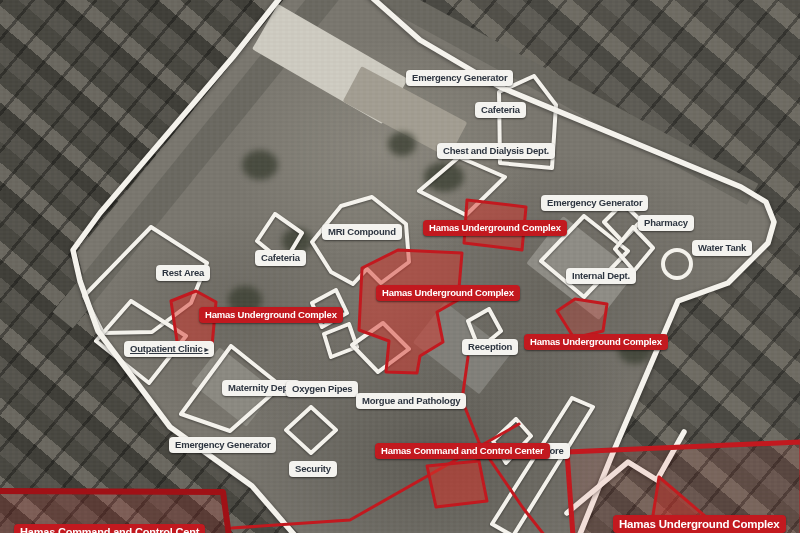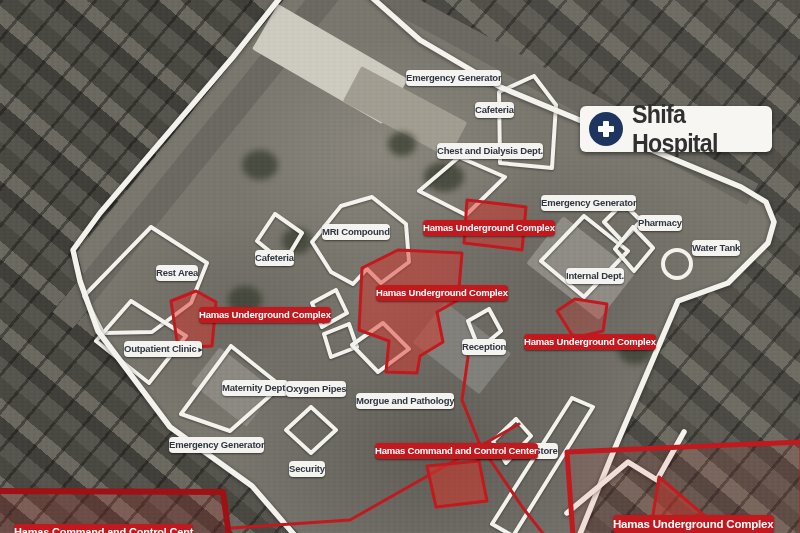--- a/index.html
+++ b/index.html
@@ -39,21 +39,21 @@
   .tree{position:absolute;border-radius:50%;background:#3d4134;filter:blur(3px);opacity:.8;}
   .road{position:absolute;background:#6b6961;}
   .grain{position:absolute;inset:0;opacity:.5;
     background:
       repeating-linear-gradient(0deg, rgba(255,255,255,.02) 0 2px, rgba(0,0,0,.03) 2px 4px),
       repeating-linear-gradient(90deg, rgba(255,255,255,.02) 0 3px, rgba(0,0,0,.02) 3px 6px);}
   
   svg.anno{position:absolute;inset:0;}
   
   .map-label{position:absolute;white-space:nowrap;font-weight:bold;font-size:9.5px;
-    letter-spacing:-.2px;padding:2px 0;border-radius:4px;line-height:1.25;
+    letter-spacing:-.2px;padding:2px 6px;border-radius:4px;line-height:1.25;
     box-shadow:0 1px 2px rgba(0,0,0,.5);z-index:5;}
   .map-label.facility{background:var(--label-bg);color:var(--label-text);}
   .map-label.threat{background:var(--threat);color:#fff;}
   .map-label .arr{margin-left:2px;font-size:8px;}
   
   .hospital-badge{position:absolute;left:580px;top:106px;width:192px;height:46px;
     background:#f7f6f2;border-radius:6px;display:flex;align-items:center;gap:9px;
     padding:0 0 0 9px;box-sizing:border-box;box-shadow:0 2px 4px rgba(0,0,0,.5);z-index:6;}
   .cross-circle{width:34px;height:34px;border-radius:50%;background:var(--navy);
     position:relative;flex:0 0 auto;}
@@ -124,35 +124,31 @@
       <div class="map-label facility" style="left: 406px; top: 70px;">Emergency Generator</div>
       <div class="map-label facility" style="left: 475px; top: 102px;">Cafeteria</div>
       <div class="map-label facility" style="left: 437px; top: 143px;">Chest and Dialysis Dept.</div>
       <div class="map-label facility" style="left: 322px; top: 188px; margin-top: 36px;">MRI Compound</div>
       <div class="map-label facility" style="left: 541px; top: 195px;">Emergency Generator</div>
       <div class="map-label facility" style="left: 638px; top: 215px;">Pharmacy</div>
       <div class="map-label facility" style="left: 692px; top: 240px;">Water Tank</div>
       <div class="map-label facility" style="left: 566px; top: 268px;">Internal Dept.</div>
       <div class="map-label facility" style="left: 255px; top: 250px;">Cafeteria</div>
       <div class="map-label facility" style="left: 156px; top: 265px;">Rest Area</div>
-      <div class="map-label facility" style="left: 124px; top: 341px;">Outpatient Clinic<span class="arr">▸</span></div>
+      <div class="map-label facility" style="left: 124px; top: 341px; text-decoration: underline;">Outpatient Clinic<span class="arr">▸</span></div>
       <div class="map-label facility" style="left: 222px; top: 380px;">Maternity Dept.</div>
       <div class="map-label facility" style="left: 286px; top: 381px;">Oxygen Pipes</div>
       <div class="map-label facility" style="left: 356px; top: 393px;">Morgue and Pathology</div>
       <div class="map-label facility" style="left: 462px; top: 339px;">Reception</div>
       <div class="map-label facility" style="left: 475px; top: 403px; margin-top: 40px;">Convenience Store</div>
       <div class="map-label facility" style="left: 169px; top: 437px;">Emergency Generator</div>
       <div class="map-label facility" style="left: 289px; top: 461px;">Security</div>
       <div class="map-label threat" style="left: 423px; top: 220px;">Hamas Underground Complex</div>
       <div class="map-label threat" style="left: 376px; top: 285px;">Hamas Underground Complex</div>
       <div class="map-label threat" style="left: 199px; top: 307px;">Hamas Underground Complex</div>
       <div class="map-label threat" style="left: 524px; top: 334px;">Hamas Underground Complex</div>
       <div class="map-label threat" style="left: 375px; top: 443px;">Hamas Command and Control Center</div>
       <div class="map-label threat" style="left: 613px; top: 515px; font-size: 11.5px;">Hamas Underground Complex</div>
       <div class="map-label threat" style="left: 14px; top: 524px; font-size: 11px;">Hamas Command and Control Cent</div>
     </div>
 
-  <div class="hospital-badge">
-    <span class="cross-circle"></span>
-    <span class="hospital-title">Shifa Hospital</span>
-  </div>
 
 </div>
 
 </body></html>

